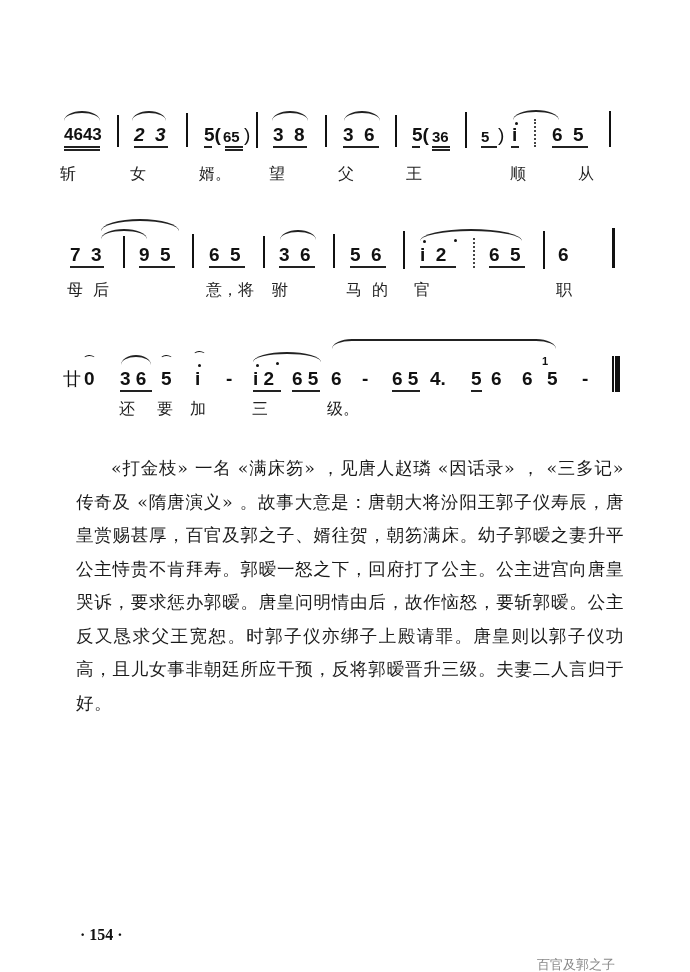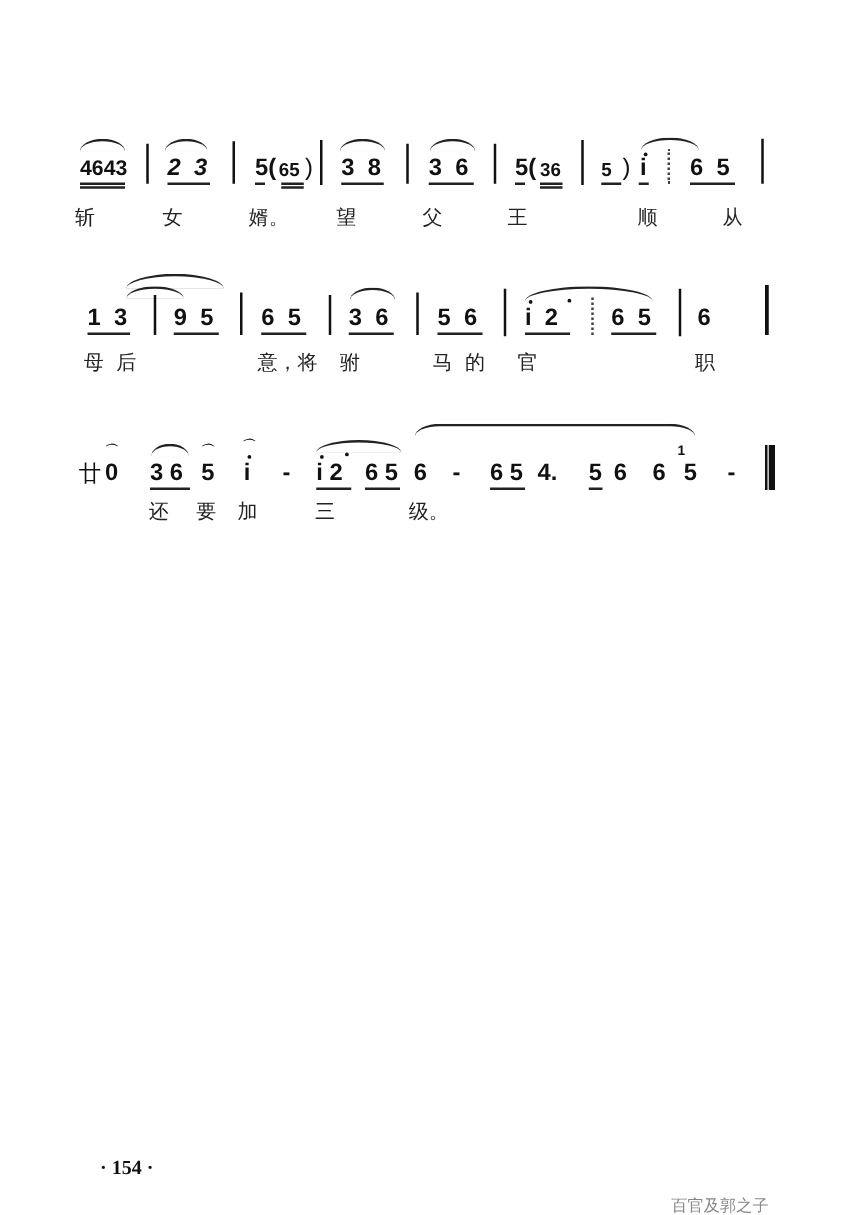--- a/index.html
+++ b/index.html
@@ -114,21 +114,21 @@
     <span class="lyric" style="left:510px; top:148px;">顺</span>
     <span class="lyric" style="left:578px; top:148px;">从</span>
   </div>
 
   <div class="staff" style="top:0;">
     <div class="slur" style="left:101px; top:203px; width:78px; height:10px;"></div>
     <div class="slur" style="left:101px; top:213px; width:46px;"></div>
     <div class="slur" style="left:280px; top:214px; width:36px;"></div>
     <div class="slur" style="left:420px; top:213px; width:102px; height:10px;"></div>
 
-    <span class="tok" style="left:70px; top:228px; white-space:pre;">1  3</span>
+    <span class="tok" style="left:70px; top:228px; white-space:pre;">7  3</span>
     <div class="uline" style="left:70px; top:250px; width:34px;"></div>
     <div class="bar" style="left:123px; top:220px; height:32px;"></div>
 
     <span class="tok" style="left:139px; top:228px; white-space:pre;">9  5</span>
     <div class="uline" style="left:139px; top:250px; width:36px;"></div>
     <div class="bar" style="left:192px; top:218px; height:34px;"></div>
 
     <span class="tok" style="left:209px; top:228px; white-space:pre;">6  5</span>
     <div class="uline" style="left:209px; top:250px; width:36px;"></div>
     <div class="bar" style="left:263px; top:220px; height:32px;"></div>
@@ -206,20 +206,21 @@
     <div class="final" style="left:612px; top:340px; height:36px;"></div>
 
     <span class="lyric" style="left:119px; top:383px;">还</span>
     <span class="lyric" style="left:157px; top:383px;">要</span>
     <span class="lyric" style="left:190px; top:383px;">加</span>
     <span class="lyric" style="left:252px; top:383px;">三</span>
     <span class="lyric" style="left:327px; top:383px;">级。</span>
   </div>
 
   <div class="prose" style="top:436px;">
+    <p>«打金枝» 一名 «满床笏» ，见唐人赵璘 «因话录» ， «三多记» 传奇及 «隋唐演义» 。故事大意是：唐朝大将汾阳王郭子仪寿辰，唐皇赏赐甚厚，百官及郭之子、婿往贺，朝笏满床。幼子郭暧之妻升平公主恃贵不肯拜寿。郭暧一怒之下，回府打了公主。公主进宫向唐皇哭诉，要求惩办郭暧。唐皇问明情由后，故作恼怒，要斩郭暧。公主反又恳求父王宽恕。时郭子仪亦绑子上殿请罪。唐皇则以郭子仪功高，且儿女事非朝廷所应干预，反将郭暧晋升三级。夫妻二人言归于好。</p>
   </div>
 
   <div class="pageno">· 154 ·</div>
   <div class="watermark">
     <span>百官及郭之子</span>
     <span class="url">jianpu.cn</span>
   </div>
 </div>
 
 </body></html>

